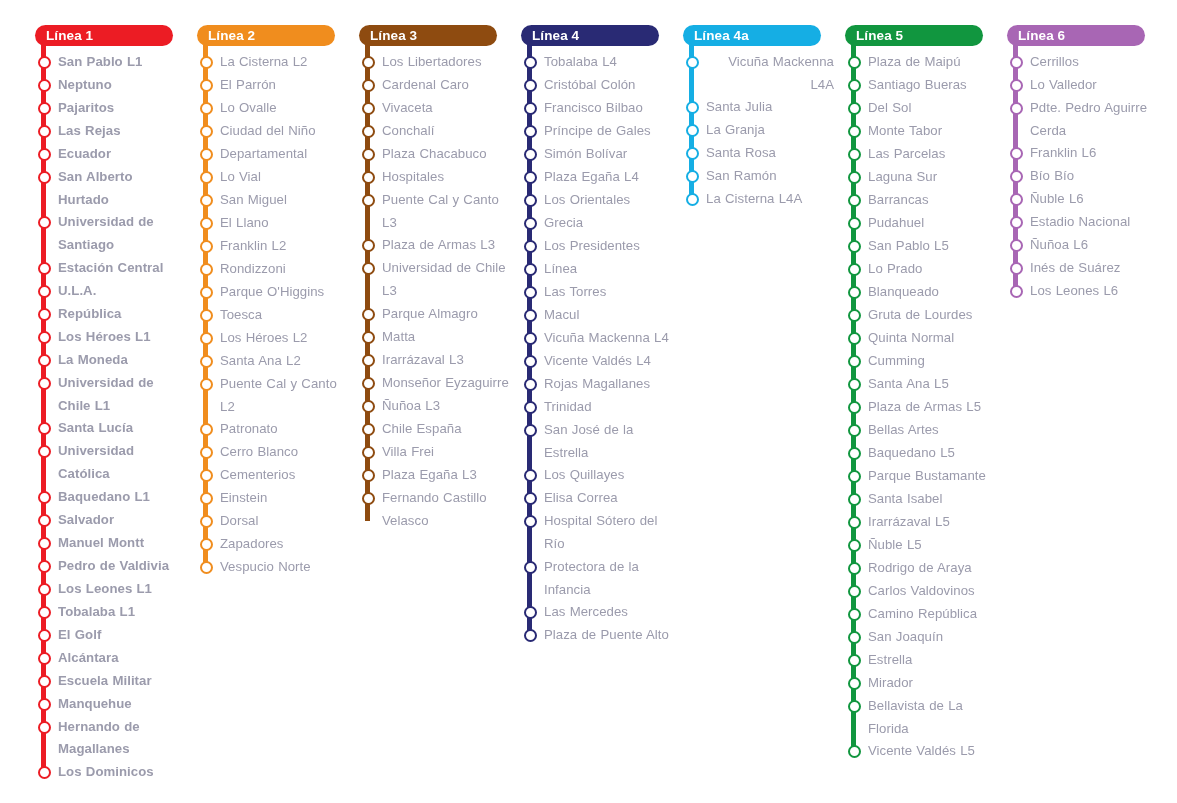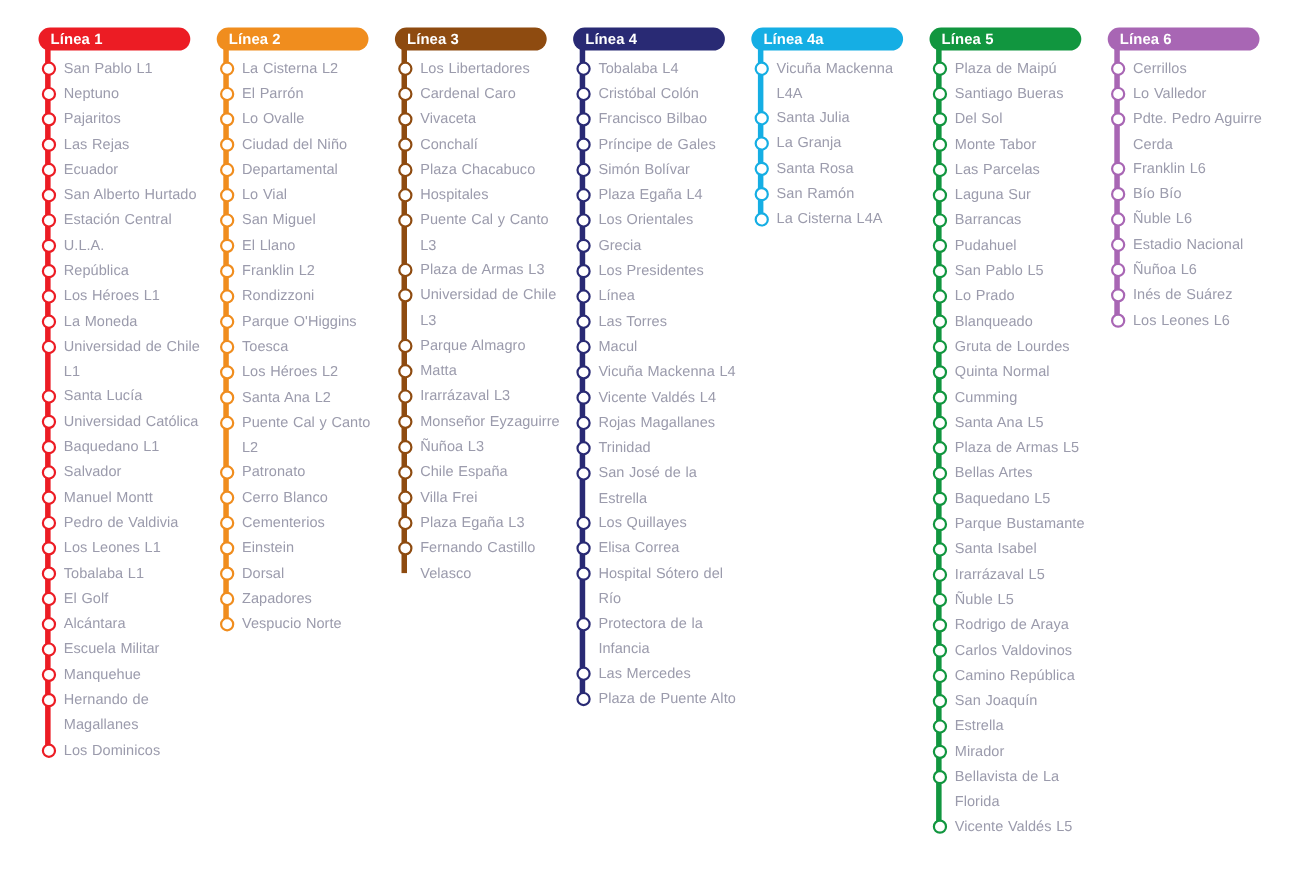--- a/index.html
+++ b/index.html
@@ -91,21 +91,21 @@
     max-width:128px;
     word-spacing:.5px;
   }
 </style>
 </head>
 <body>
 
 <div id="board">
     <div class="line-col">
       <div class="line-header" style="background: rgb(236, 28, 36);">Línea 1</div>
-      <div class="stations" style="color: rgb(236, 28, 36);">
+      <div class="stations" style="color: rgb(236, 28, 36); font-weight: bold;">
         <div class="track" style="background: rgb(236, 28, 36);"></div>
         <div class="station">
           <span class="dot" style="color: rgb(236, 28, 36);"></span>
           <span class="st-label">San Pablo L1</span>
         </div>
         <div class="station">
           <span class="dot" style="color: rgb(236, 28, 36);"></span>
           <span class="st-label">Neptuno</span>
         </div>
         <div class="station">
@@ -116,20 +116,24 @@
           <span class="dot" style="color: rgb(236, 28, 36);"></span>
           <span class="st-label">Las Rejas</span>
         </div>
         <div class="station">
           <span class="dot" style="color: rgb(236, 28, 36);"></span>
           <span class="st-label">Ecuador</span>
         </div>
         <div class="station">
           <span class="dot" style="color: rgb(236, 28, 36);"></span>
           <span class="st-label">San Alberto Hurtado</span>
+        </div>
+        <div class="station">
+          <span class="dot" style="color: rgb(236, 28, 36);"></span>
+          <span class="st-label">Universidad de Santiago</span>
         </div>
         <div class="station">
           <span class="dot" style="color: rgb(236, 28, 36);"></span>
           <span class="st-label">Estación Central</span>
         </div>
         <div class="station">
           <span class="dot" style="color: rgb(236, 28, 36);"></span>
           <span class="st-label">U.L.A.</span>
         </div>
         <div class="station">
@@ -471,21 +475,21 @@
           <span class="st-label">Las Mercedes</span>
         </div>
         <div class="station">
           <span class="dot" style="color: rgb(41, 42, 116);"></span>
           <span class="st-label">Plaza de Puente Alto</span>
         </div>
       </div>
     </div>
     <div class="line-col">
       <div class="line-header" style="background: rgb(21, 174, 228);">Línea 4a</div>
-      <div class="stations" style="color: rgb(21, 174, 228);">
+      <div class="stations" style="color: rgb(21, 174, 228); text-align: right;">
         <div class="track" style="background: rgb(21, 174, 228);"></div>
         <div class="station">
           <span class="dot" style="color: rgb(21, 174, 228);"></span>
           <span class="st-label">Vicuña Mackenna L4A</span>
         </div>
         <div class="station">
           <span class="dot" style="color: rgb(21, 174, 228);"></span>
           <span class="st-label">Santa Julia</span>
         </div>
         <div class="station">

